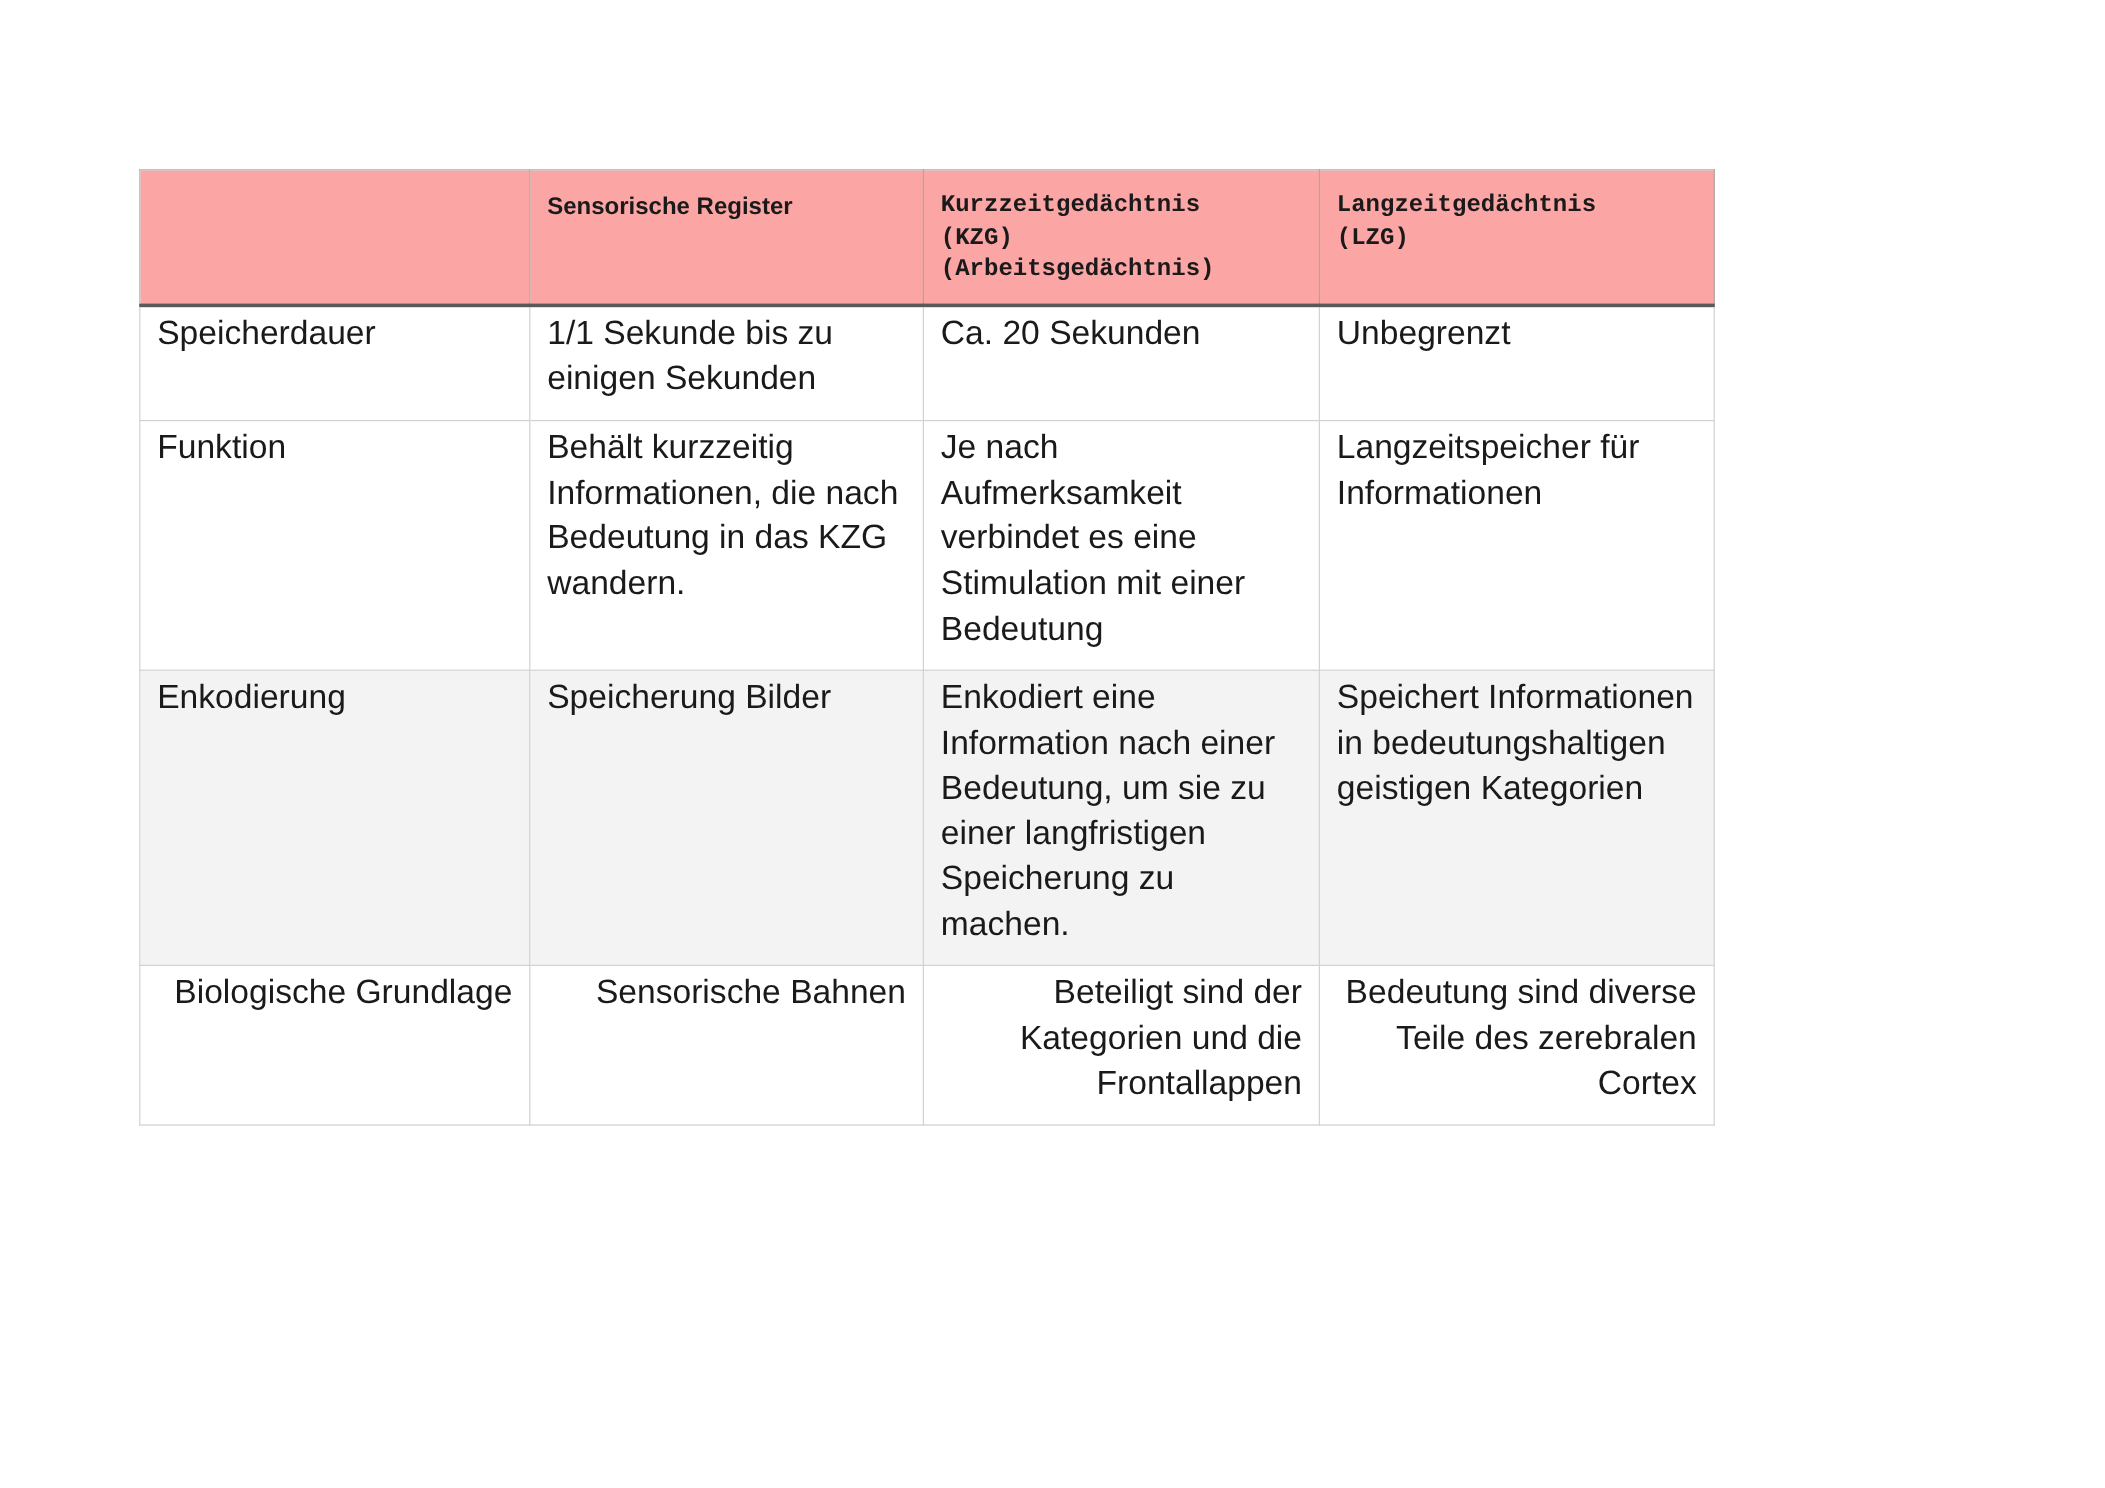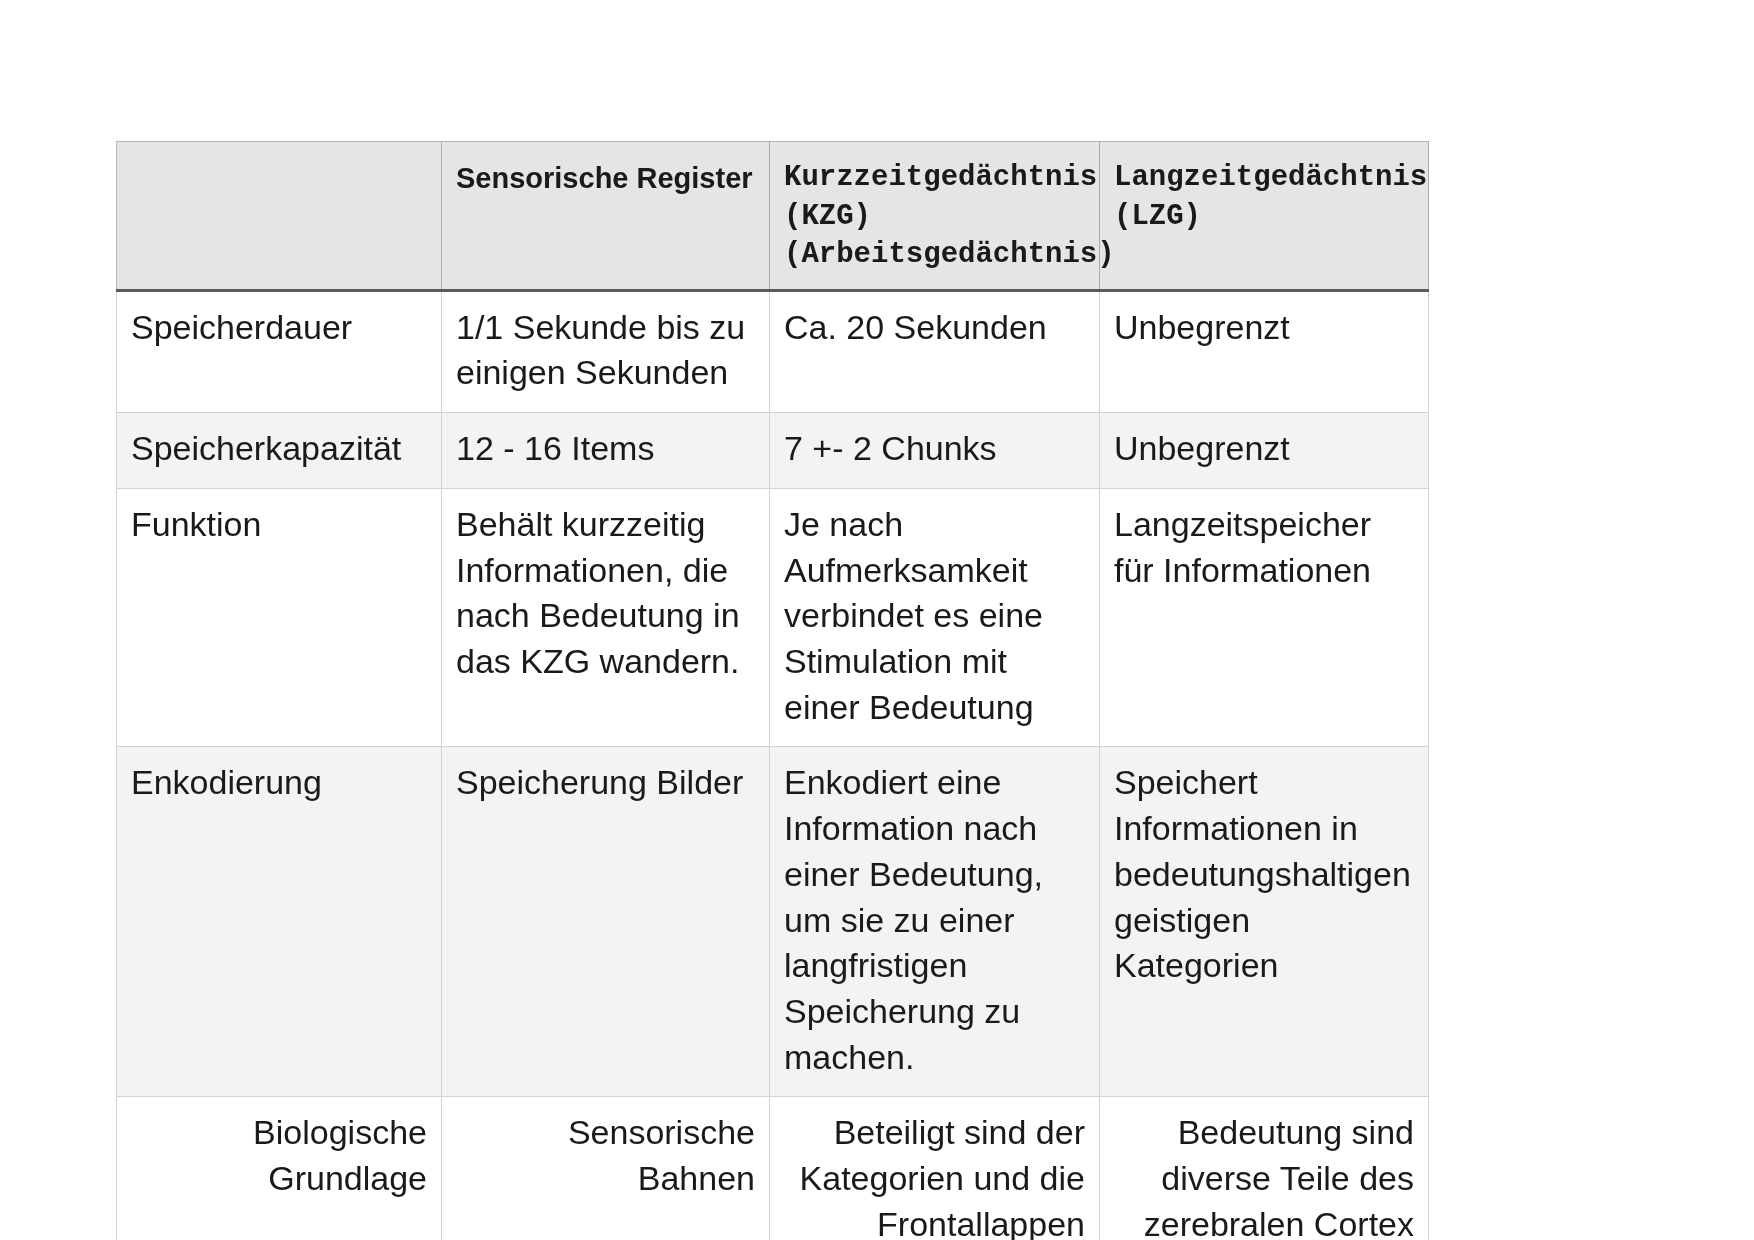--- a/index.html
+++ b/index.html
@@ -30,23 +30,23 @@
     width: 1312px;
     table-layout: fixed;
     color: #1a1a1a;
   }
   table.memory-table col.c0 { width: 325px; }
   table.memory-table col.c1 { width: 328px; }
   table.memory-table col.c2 { width: 330px; }
   table.memory-table col.c3 { width: 329px; }
 
   thead th {
-    background: #e5e5e5;
+    background: #fca5a5;
     font-weight: bold;
-    font-size: 29px;
+    font-size: 20px;
     line-height: 1.33;
     text-align: left;
     vertical-align: top;
     padding: 17px 14px 14px 14px;
     border-right: 1px solid #a8a8a8;
     border-left: 1px solid #a8a8a8;
     border-top: 1px solid #b4b4b4;
     height: 92px;
     box-sizing: border-box;
   }
@@ -54,25 +54,25 @@
     border-left: 1px solid #b9b9b9;
   }
   thead tr {
     border-bottom: 3px solid #5a5a5a;
   }
   thead th.empty-head {
     border-right: 1px solid #b0b0b0;
   }
 
   tbody td {
-    font-size: 34px;
+    font-size: 28px;
     line-height: 1.345;
     text-align: left;
     vertical-align: top;
-    padding: 13px 14px 16px 14px;
+    padding: 3px 14px 16px 14px;
     border: 1px solid #d2d2d2;
     border-top: none;
     box-sizing: border-box;
     font-weight: normal;
   }
   tbody tr.odd td { background: #ffffff; }
   tbody tr.even td { background: #f3f3f3; }
 
   tbody tr.first-body td {
     border-top: none;
@@ -110,26 +110,20 @@
           </th>
         </tr>
       </thead>
       <tbody>
         <tr class="odd first-body">
           <td>Speicherdauer</td>
           <td>1/1 Sekunde bis zu einigen Sekunden</td>
           <td>Ca. 20 Sekunden</td>
           <td>Unbegrenzt</td>
         </tr>
-        <tr class="even">
-          <td>Speicherkapazität</td>
-          <td>12 - 16 Items</td>
-          <td>7 +- 2 Chunks</td>
-          <td>Unbegrenzt</td>
-        </tr>
         <tr class="odd">
           <td>Funktion</td>
           <td>Behält kurzzeitig Informationen, die nach Bedeutung in das KZG wandern.</td>
           <td>Je nach Aufmerksamkeit verbindet es eine Stimulation mit einer Bedeutung</td>
           <td>Langzeitspeicher für Informationen</td>
         </tr>
         <tr class="even">
           <td>Enkodierung</td>
           <td>Speicherung Bilder</td>
           <td>Enkodiert eine Information nach einer Bedeutung, um sie zu einer langfristigen Speicherung zu machen.</td>

